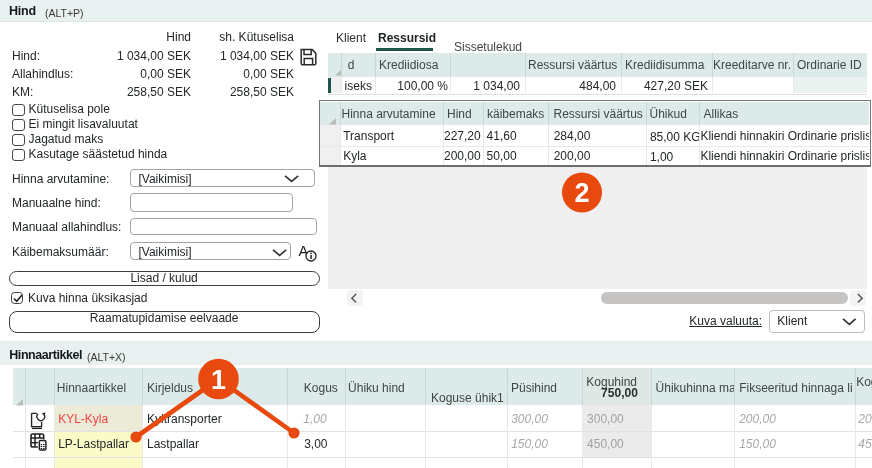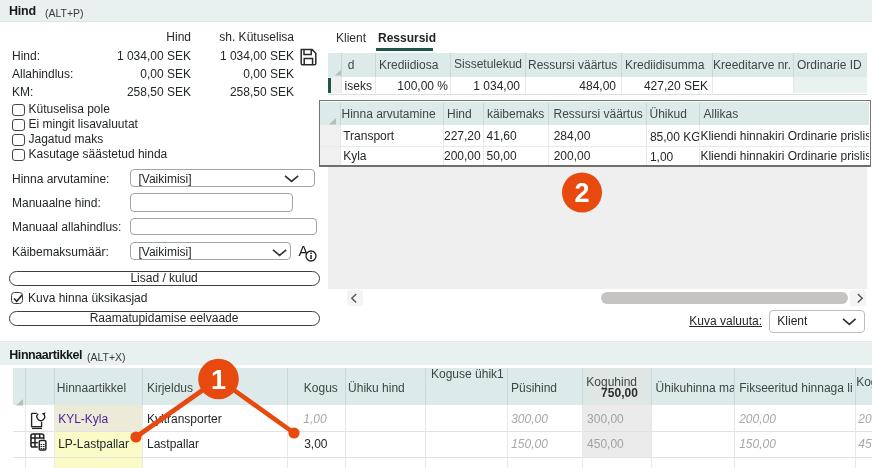--- a/index.html
+++ b/index.html
@@ -1,21 +1,21 @@
 <!DOCTYPE html>
 <html><head>
 <meta charset="utf-8">
 <style>
 * { margin:0; padding:0; box-sizing:border-box; }
 html,body { width:872px; height:468px; }
 body { position:relative; font-family:"Liberation Sans",sans-serif; font-size:12px; color:#22272a; background:#fff; overflow:hidden; }
 .a { position:absolute; }
 .r { text-align:right; }
 .hd { color:#3f4644; }
-.gr { color:#4c1d95; }
+.gr { color:#ef4444; }
 .it { font-style:italic; color:#a8a8a8; }
 .teal { background:#dcebe9; }
 .bar { background:#e9f1f0; }
 svg { position:absolute; overflow:visible; }
 </style>
 </head>
 <body>
 
 <div class="a bar" style="left:0;top:0;width:872px;height:22px;border-bottom:1px solid #dbe7e5;"></div>
 <div class="a" style="left:9px;top:4px;font-size:12.5px;font-weight:bold;letter-spacing:-0.2px;color:#15191c;">Hind</div>
@@ -75,30 +75,30 @@
   <rect x="5.3" y="5" width="1.5" height="4" fill="#222"></rect>
   <rect x="5.3" y="2.6" width="1.5" height="1.5" fill="#222"></rect>
 </svg>
 
 <div class="a" style="left:8.6px;top:270.6px;width:311px;height:15px;border:1.4px solid #3d3d3d;border-radius:8px;background:#fff;text-align:center;line-height:12.5px;">Lisad / kulud</div>
 <div class="a" style="left:11px;top:292.4px;width:12px;height:11.7px;border:1.5px solid #3d3d3d;border-radius:3.5px;"></div>
 <svg class="a" style="left:12.5px;top:294px;" width="10" height="9" viewBox="0 0 10 9">
     <path d="M1 4.5 L3.7 7.2 L9 1" fill="none" stroke="#222" stroke-width="1.6"></path>
   </svg>
 <div class="a" style="left:28px;top:292.8px;line-height:11.5px;">Kuva hinna üksikasjad</div>
-<div class="a" style="left:8.6px;top:310.7px;width:311px;height:15px;border:1.4px solid #3d3d3d;border-radius:8px;background:#fff;text-align:center;line-height:12.5px;">Raamatupidamise eelvaade</div>
+<div class="a" style="left:8.6px;top:310.7px;width:311px;height:22px;border:1.4px solid #3d3d3d;border-radius:8px;background:#fff;text-align:center;line-height:12.5px;">Raamatupidamise eelvaade</div>
 
 <div class="a" style="left:336px;top:32px;line-height:12px;color:#2b2f31;">Klient</div>
 <div class="a" style="left:378px;top:32px;line-height:12px;font-weight:bold;color:#1c2321;">Ressursid</div>
 <div class="a" style="left:375.5px;top:47.5px;width:57px;height:3.4px;background:#1d5649;"></div>
 
 <div class="a teal" style="left:328px;top:52.8px;width:538.7px;height:24.5px;"></div>
 <div class="a hd" style="left:347.7px;top:59px;line-height:12px;">d</div>
 <div class="a hd" style="left:379px;top:59px;line-height:12px;">Krediidiosa</div>
-<div class="a hd" style="left:454px;top:58px;line-height:12px;">Sissetulekud</div>
+<div class="a hd" style="left:454px;top:41px;line-height:12px;">Sissetulekud</div>
 <div class="a hd" style="left:528px;top:59px;line-height:12px;">Ressursi väärtus</div>
 <div class="a hd" style="left:625px;top:59px;line-height:12px;">Krediidisumma</div>
 <div class="a hd" style="left:713px;top:59px;line-height:12px;">Kreeditarve nr.</div>
 <div class="a hd" style="left:797px;top:59px;line-height:12px;">Ordinarie ID</div>
 <svg class="a" style="left:335px;top:68.5px;" width="8" height="7">
     <polygon points="7,0 7,6.5 0,6.5" fill="#b9bdbc"></polygon>
   </svg>
 
 <div class="a" style="left:328px;top:77.3px;width:13px;height:16.2px;background:#f0f0f0;"></div>
 <div class="a" style="left:328px;top:77.8px;width:2.6px;height:14.8px;background:#1d5649;"></div>
@@ -190,21 +190,21 @@
 <div class="a bar" style="left:0;top:342px;width:872px;height:23px;"></div>
 <div class="a" style="left:9.3px;top:348px;font-size:12.5px;font-weight:bold;letter-spacing:-0.45px;color:#15191c;">Hinnaartikkel</div>
 <div class="a" style="left:87px;top:350.5px;font-size:10.5px;color:#3a3a3a;">(ALT+X)</div>
 
 <div class="a teal" style="left:13px;top:368px;width:859px;height:37.4px;"></div>
 <div class="a" style="left:582px;top:368px;width:68.5px;height:37.4px;background:#dfe7e5;"></div>
 <div class="a hd" style="left:56.8px;top:381.7px;line-height:12px;">Hinnaartikkel</div>
 <div class="a hd" style="left:147px;top:381.7px;line-height:12px;">Kirjeldus</div>
 <div class="a hd r" style="right:534.2px;top:381.7px;line-height:12px;">Kogus</div>
 <div class="a hd" style="left:348.1px;top:381.7px;line-height:12px;">Ühiku hind</div>
-<div class="a hd" style="left:431px;top:368px;line-height:12px;text-align:center;">Koguse ühik1</div>
+<div class="a hd" style="left:431px;top:392px;line-height:12px;text-align:center;">Koguse ühik1</div>
 <div class="a hd" style="left:511px;top:381.7px;line-height:12px;">Püsihind</div>
 <div class="a hd r" style="right:235px;top:375.7px;line-height:12px;">Koguhind</div>
 <div class="a r" style="right:234.2px;top:387.3px;line-height:12px;font-weight:bold;color:#2b2f2e;">750,00</div>
 <div class="a hd" style="left:655.6px;top:379.7px;width:78px;height:16px;line-height:16px;overflow:hidden;white-space:nowrap;">Ühikuhinna mar</div>
 <div class="a hd" style="left:739.2px;top:379.7px;width:113.5px;height:16px;line-height:16px;overflow:hidden;white-space:nowrap;">Fikseeritud hinnaga lis</div>
 <div class="a hd" style="left:856.2px;top:376px;line-height:12px;">Kogus</div>
 <svg class="a" style="left:15.8px;top:399.3px;" width="8" height="7">
     <polygon points="7,0 7,6.5 0,6.5" fill="#b9bdbc"></polygon>
   </svg>
 

